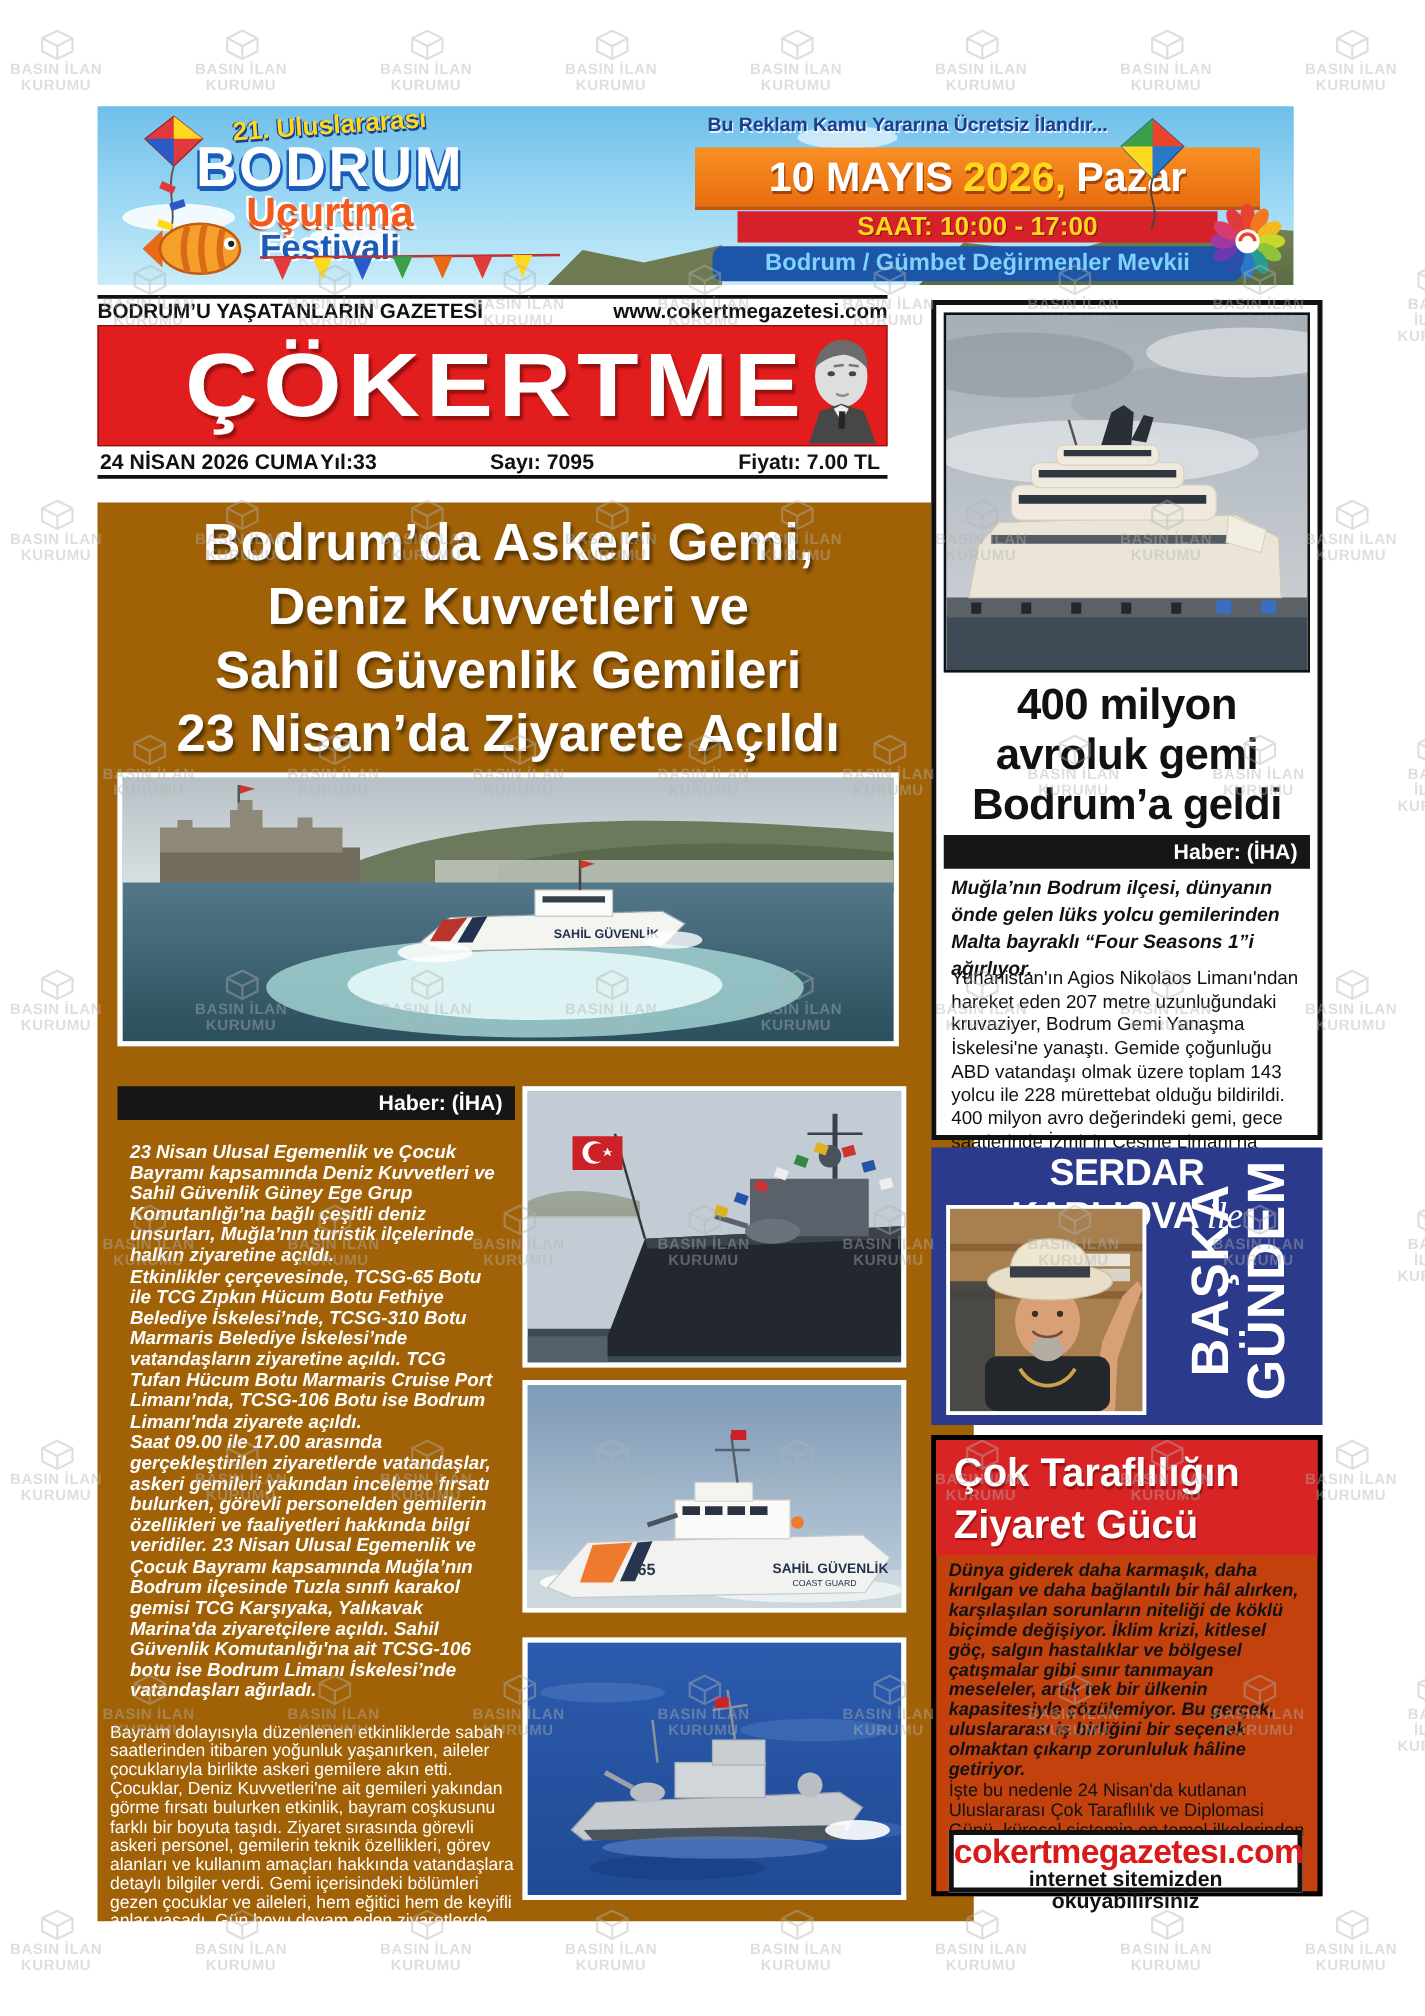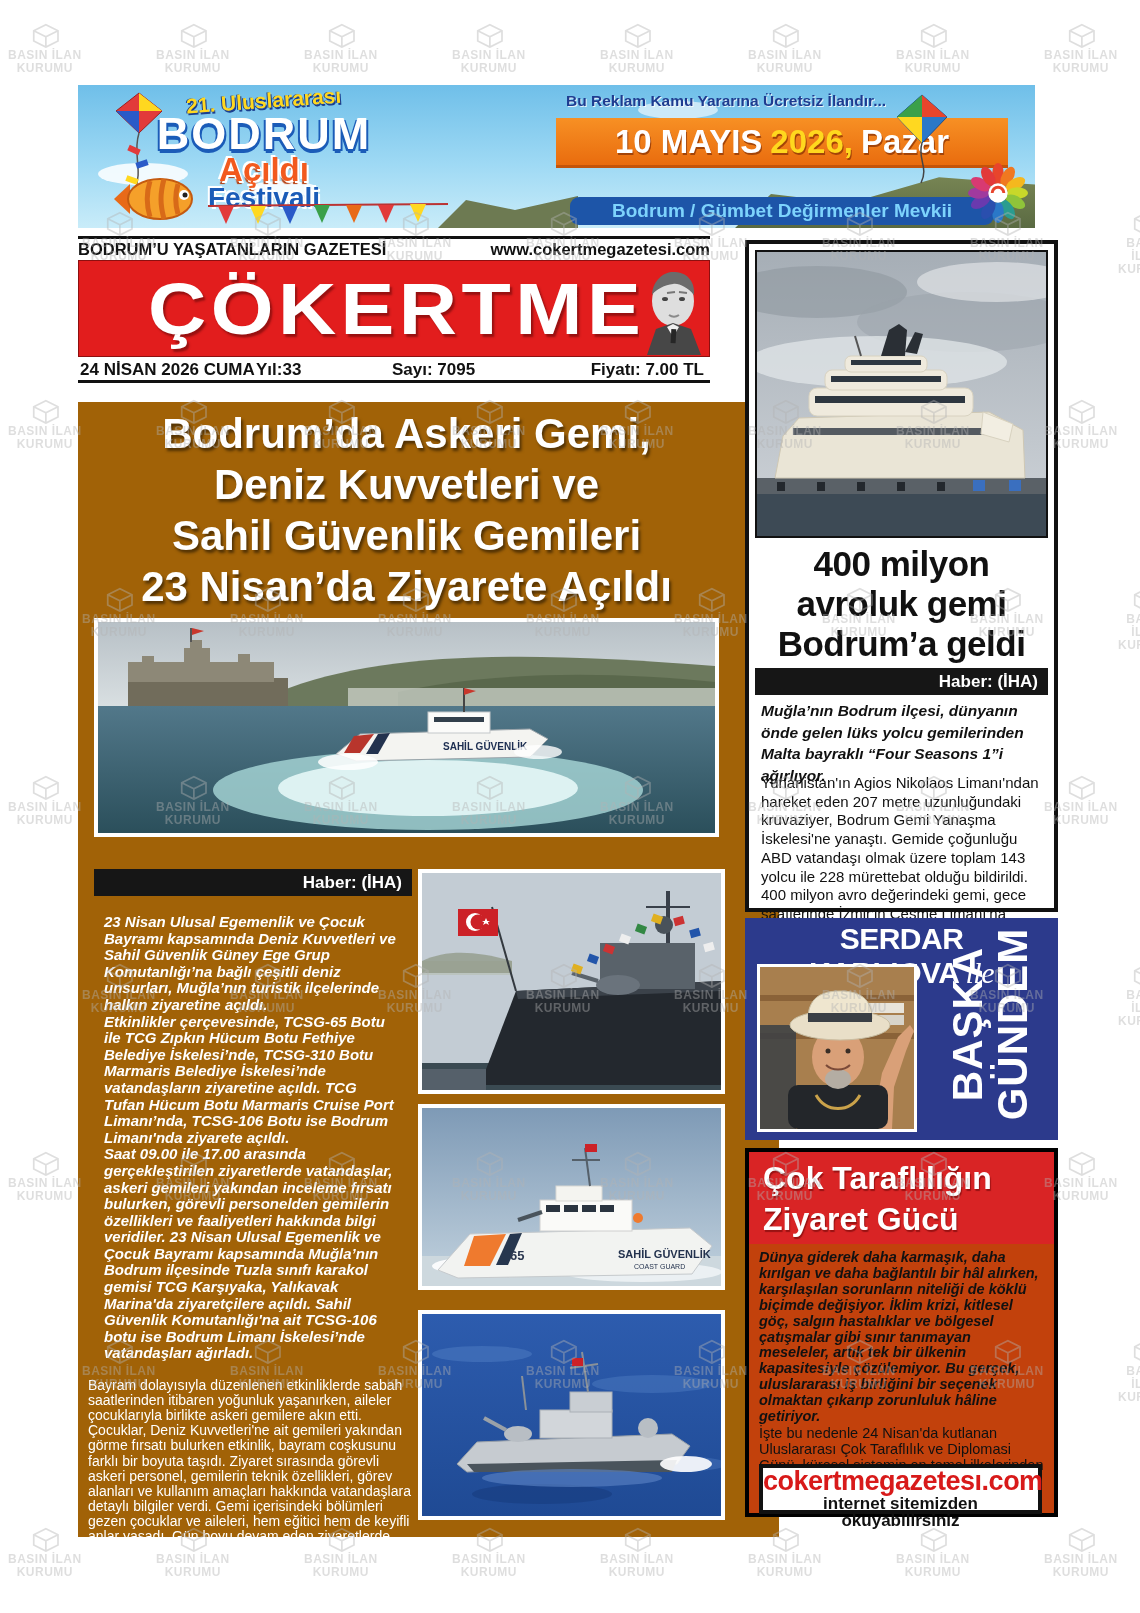--- a/index.html
+++ b/index.html
@@ -106,21 +106,21 @@
 <div class="page">
 
   <div class="abs banner">
     <div class="cloud" style="left:20px;top:78px;width:90px;height:22px;"></div>
     <div class="cloud" style="left:170px;top:96px;width:70px;height:16px;"></div>
     <div class="cloud" style="left:560px;top:16px;width:80px;height:18px;opacity:.6;"></div>
 
     <div class="fest-left">
       <div class="fest-edition">21. Uluslararası</div>
       <div class="fest-title">BODRUM</div>
-      <div class="fest-sub">Açıldı</div>
+      <div class="fest-sub">Uçurtma</div>
       <div class="fest-sub2">Festivali</div>
     </div>
 
     <svg class="abs" style="left:6px;top:4px;" width="110" height="120" viewBox="0 0 110 120">
       <polygon points="55,4 78,22 55,44 32,22" fill="#e23a3a" stroke="#9c1f1f"></polygon>
       <polygon points="55,4 78,22 55,22" fill="#ffd820"></polygon>
       <polygon points="55,22 55,44 32,22" fill="#2a5ac8"></polygon>
       <path d="M55,44 C48,66 60,80 50,104" fill="none" stroke="#555" stroke-width="1.5"></path>
       <rect x="44" y="58" width="12" height="6" fill="#e23a3a" transform="rotate(24 50 61)"></rect>
       <rect x="52" y="72" width="12" height="6" fill="#2a5ac8" transform="rotate(-18 58 75)"></rect>
@@ -146,20 +146,21 @@
     </svg>
 
     <div class="abs hill-m"></div>
     <div class="abs hill-r"></div>
     <div class="abs fest-disclaimer">Bu Reklam Kamu Yararına Ücretsiz İlandır...</div>
     <div class="abs ribbon">
       <span>10 MAYIS</span>
       <span class="yr">2026,</span>
       <span>Pazar</span>
     </div>
+    <div class="abs redbar">SAAT: 10:00 - 17:00</div>
     <div class="abs bluebar">Bodrum / Gümbet Değirmenler Mevkii</div>
 
     <svg class="abs" style="right:80px;top:8px;" width="66" height="92" viewBox="0 0 66 92">
       <polygon points="33,2 58,24 33,50 8,24" fill="#2a78c8" stroke="#1b4f8f"></polygon>
       <polygon points="33,2 58,24 33,24" fill="#e8452c"></polygon>
       <polygon points="33,24 33,50 8,24" fill="#ffd820"></polygon>
       <polygon points="33,2 33,24 8,24" fill="#3aa04a"></polygon>
       <path d="M33,50 C28,66 40,74 32,90" fill="none" stroke="#444" stroke-width="1.5"></path>
     </svg>
     <svg class="abs" style="right:6px;bottom:4px;" width="62" height="62" viewBox="0 0 64 64">

